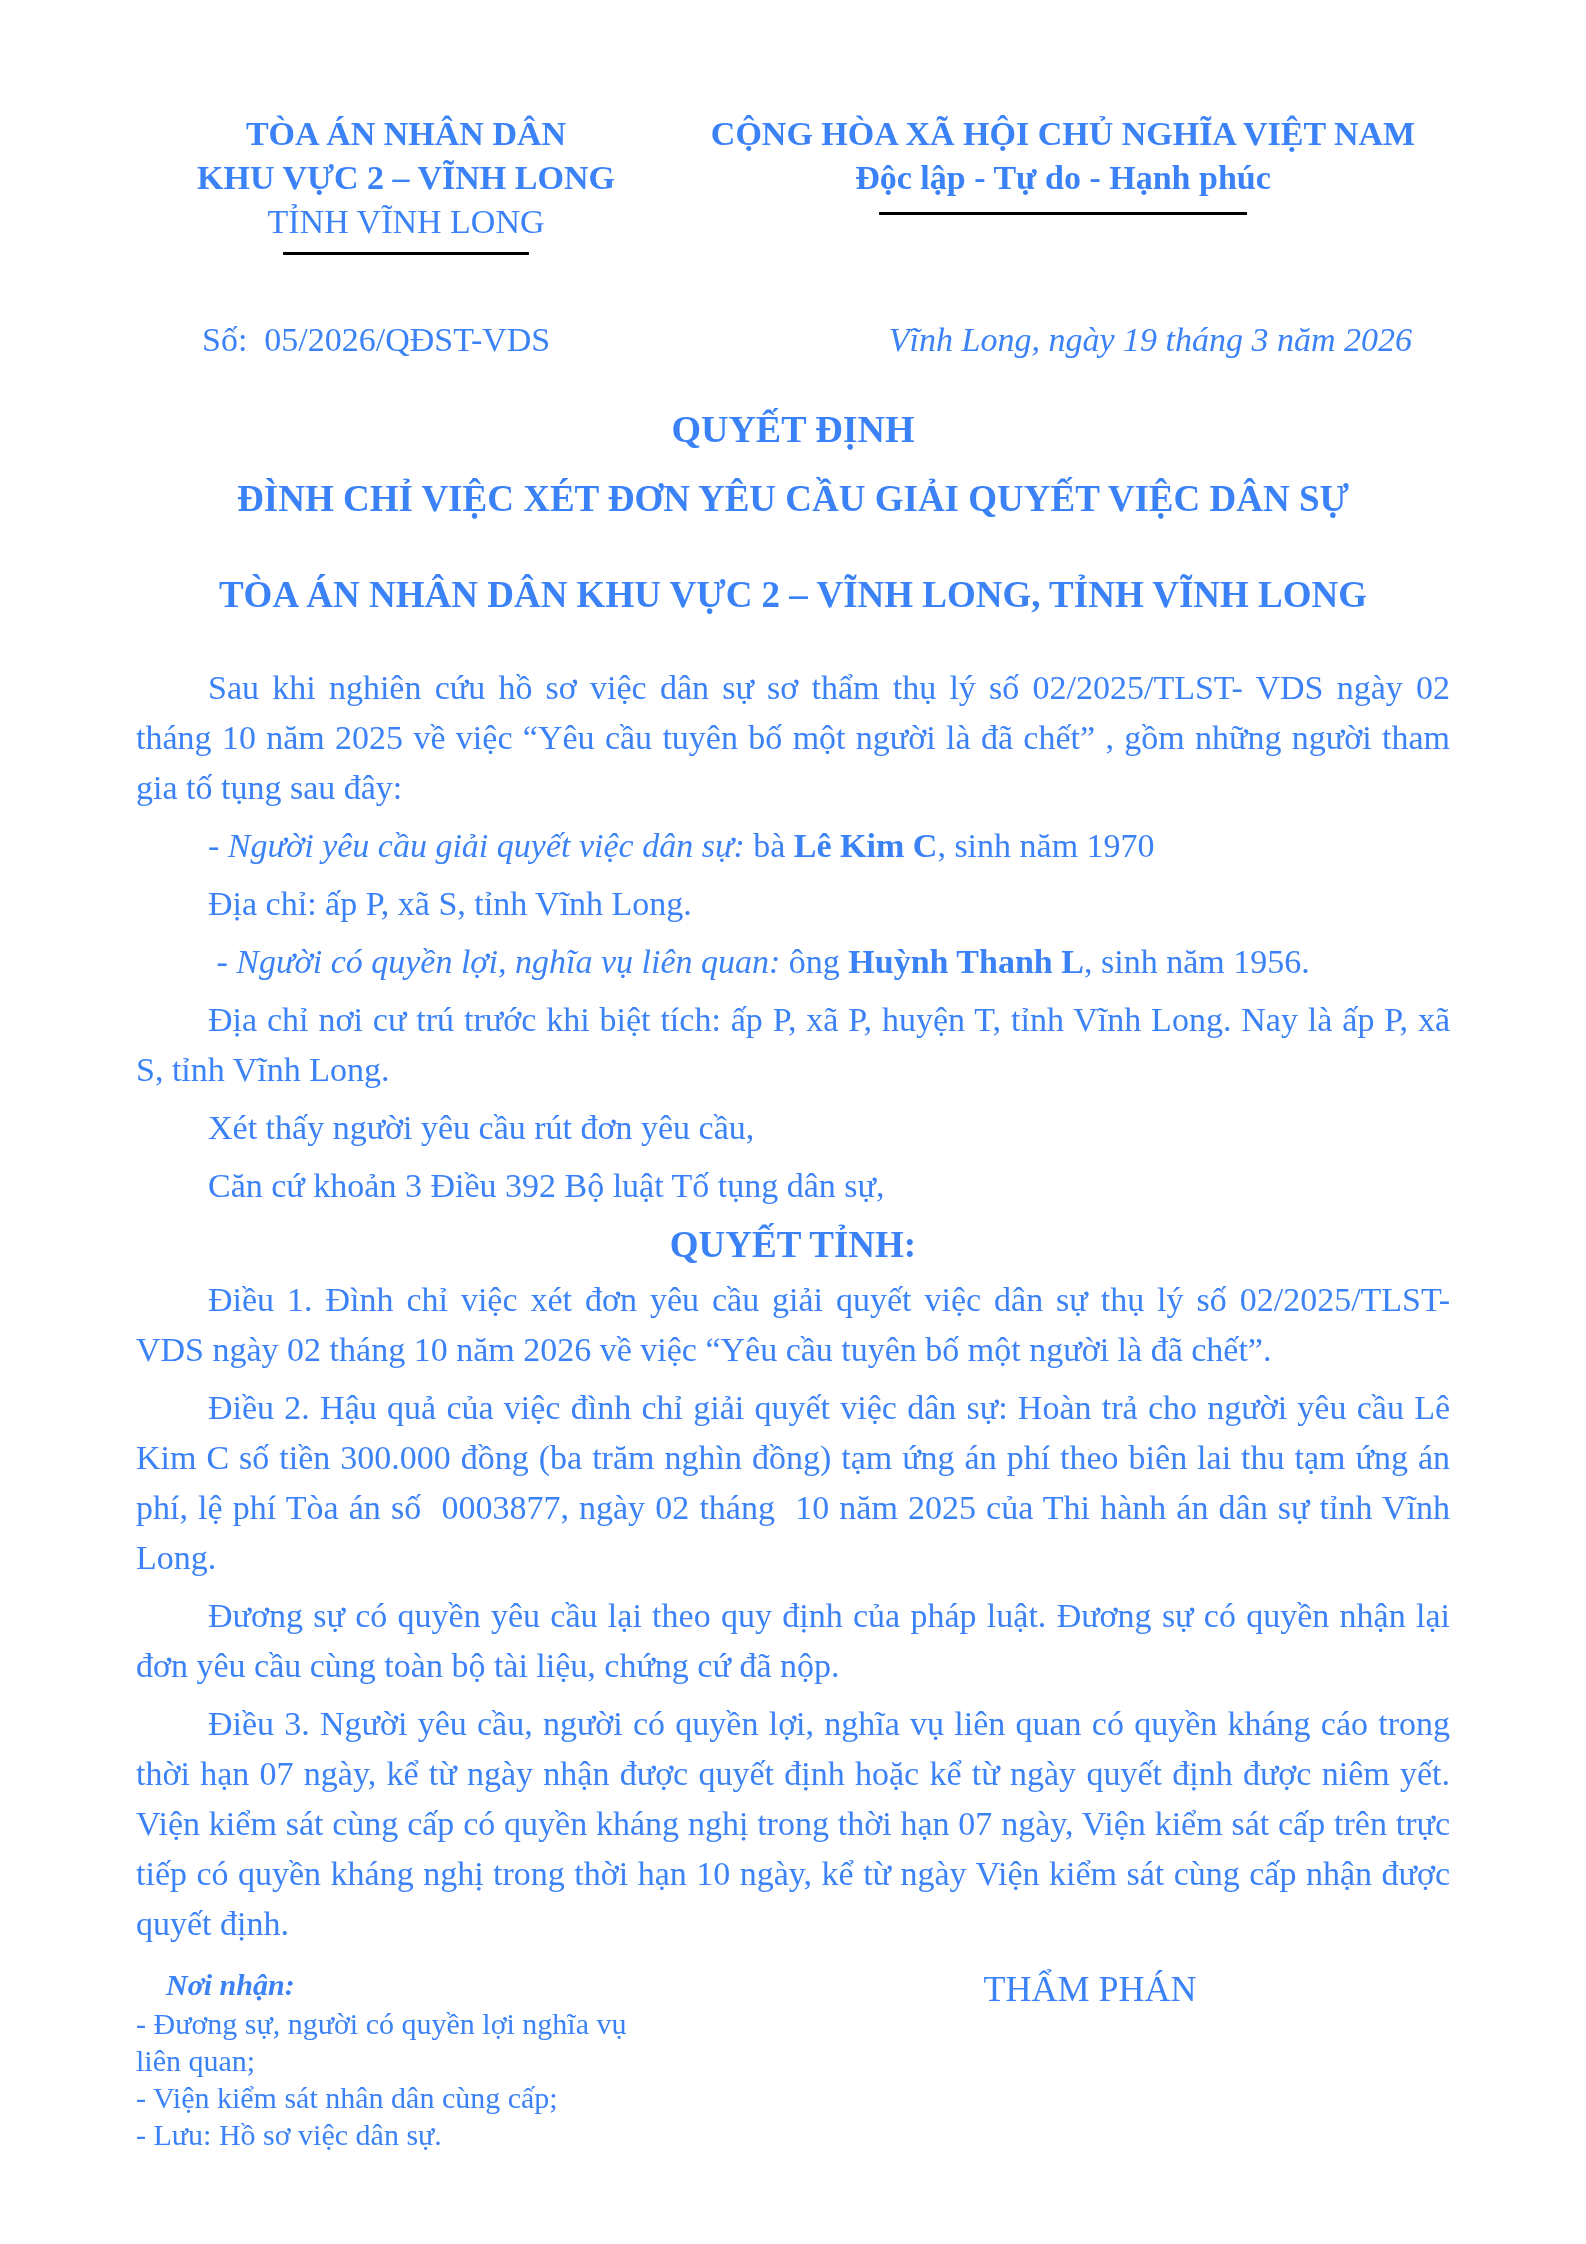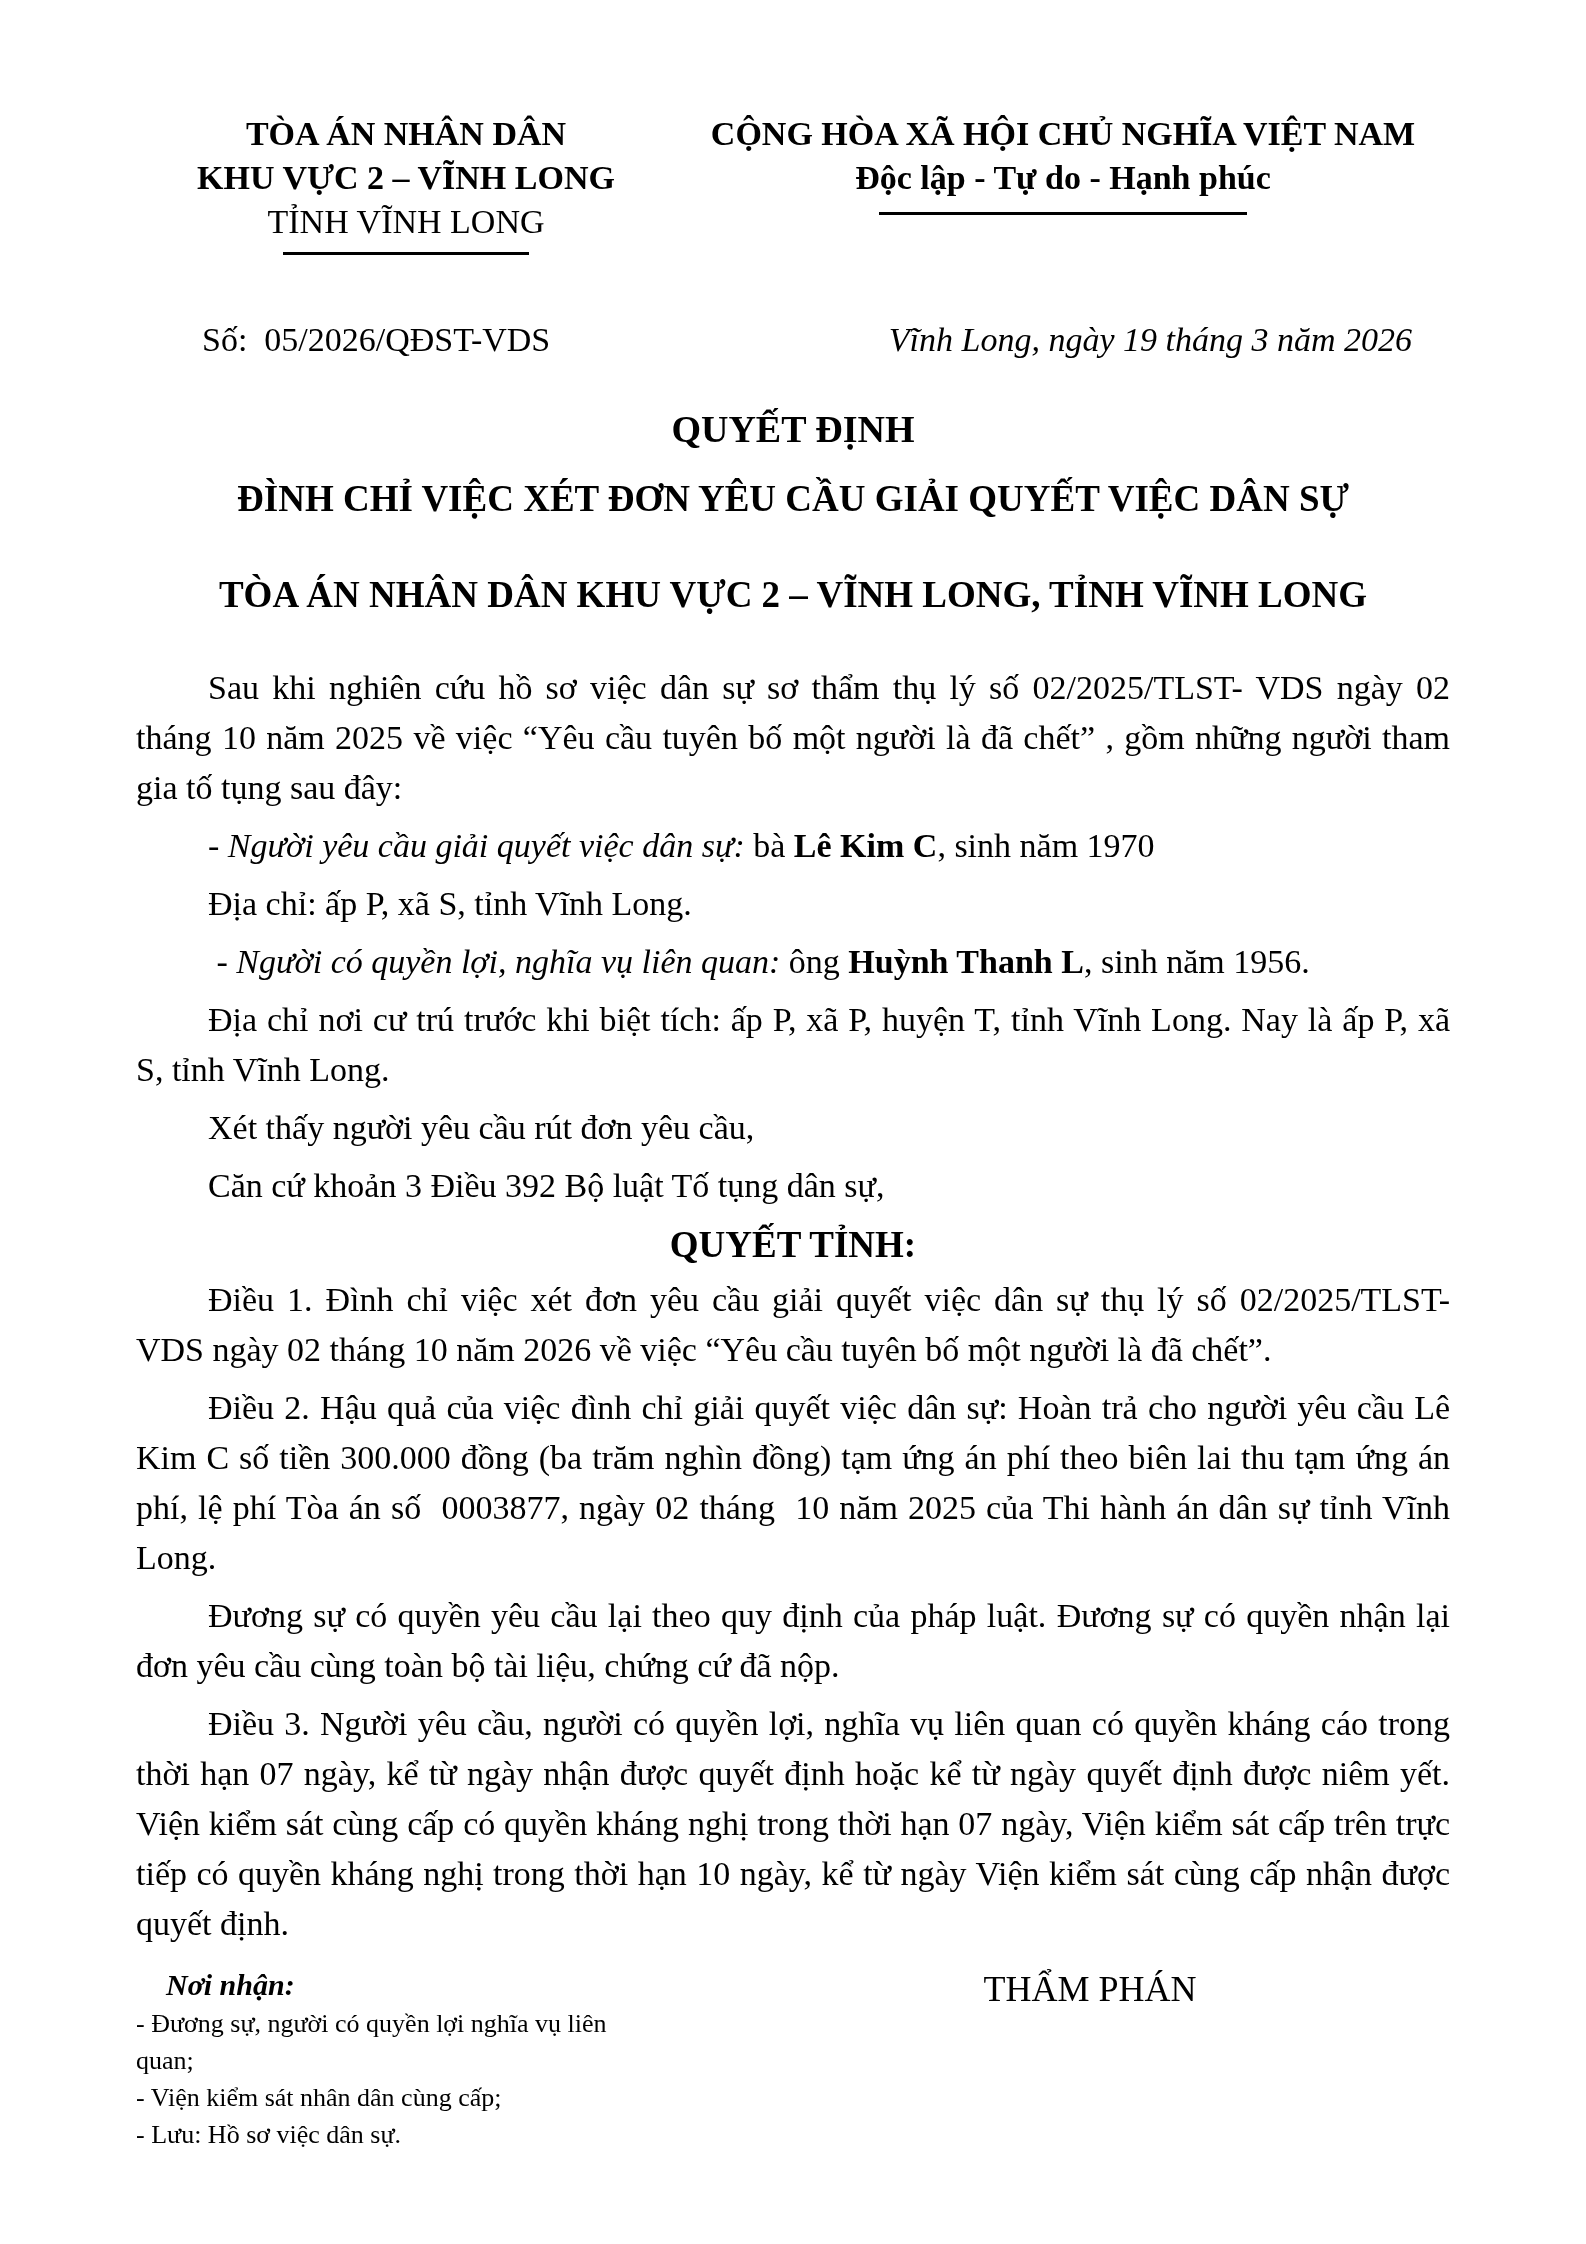--- a/index.html
+++ b/index.html
@@ -1,21 +1,21 @@
 <!DOCTYPE html>
 <html lang="vi"><head>
 <meta charset="utf-8">
 <style>
   html,body{margin:0;padding:0;background:#ffffff;}
   .page{
     position:relative;
     width:1586px;height:2244px;
     box-sizing:border-box;
     padding:100px 136px 0 136px;
-    background:#ffffff;color:#000000;
+    background:#ffffff;color:#3b82f6;
     font-family:"Liberation Serif","DejaVu Serif",serif;
     font-size:34px;line-height:50px;
     overflow:hidden;
   }
   
   .hdr{display:flex;margin-top:12px;}
   .hdr-left{width:540px;text-align:center;font-size:34px;line-height:44px;}
   .hdr-right{flex:1;text-align:center;font-size:34px;line-height:44px;}
   .bold{font-weight:bold;}
   .rule{height:3px;background:#000;margin:8px auto 0 auto;}
@@ -38,21 +38,21 @@
     text-indent:72px;
     white-space:pre-wrap;
   }
   .p i{font-style:italic;}
   .p .art{font-weight:normal;}
   .name{font-weight:bold;}
   
   .footer{display:flex;margin-top:16px;align-items:flex-start;}
   .footer-left{width:560px;}
   .recip-label{font-weight:bold;font-style:italic;font-size:30px;line-height:40px;margin-left:30px;}
-  .recip-item{font-size:26px;line-height:37px;max-width:520px;}
+  .recip-item{font-size:30px;line-height:37px;max-width:520px;}
   .footer-right{width:420px;margin-left:auto;margin-right:150px;text-align:center;}
   .judge-title{font-weight:normal;font-size:36px;line-height:48px;}
 </style>
 </head>
 <body>
 
 <div class="page">
 
   <div class="hdr">
     <div class="hdr-left">

